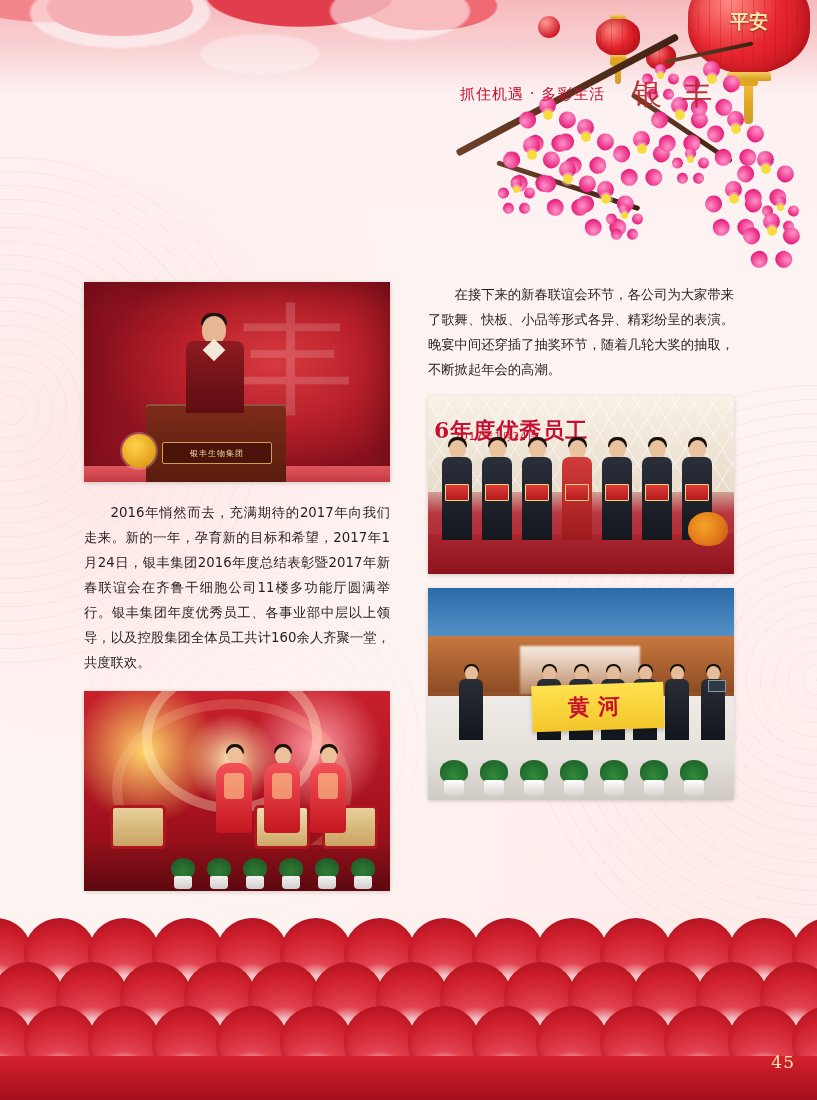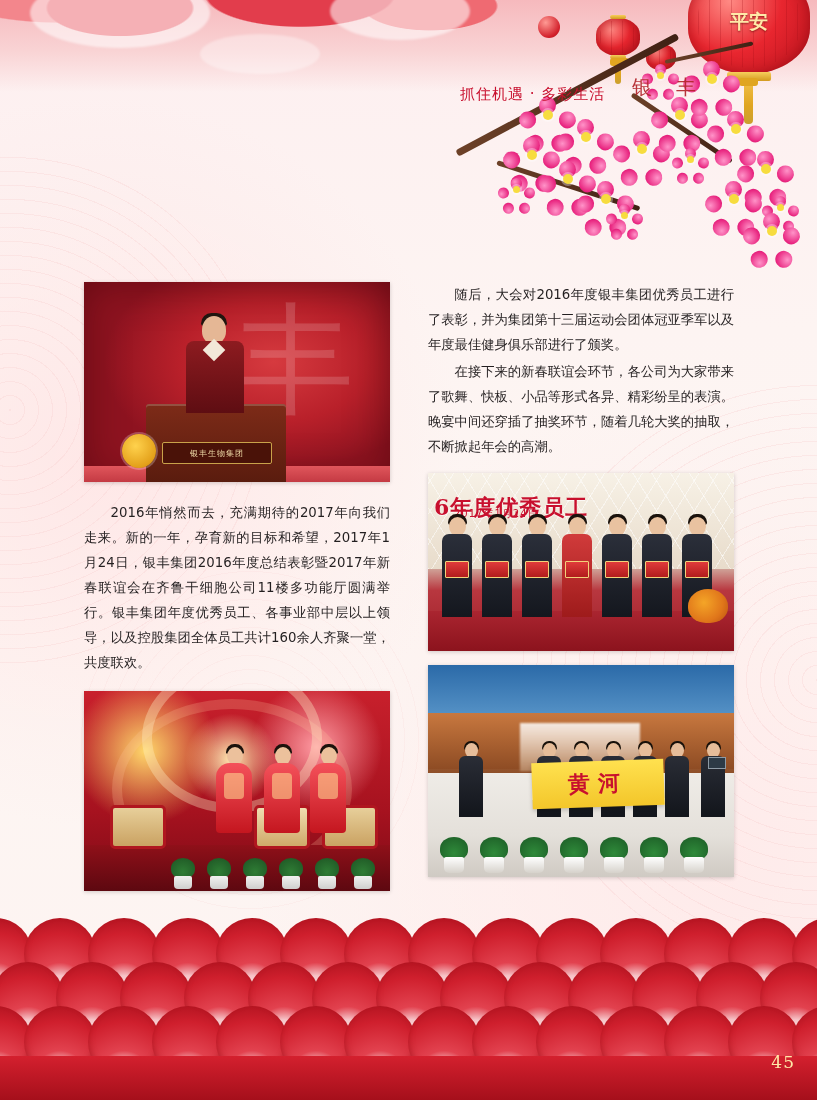--- a/index.html
+++ b/index.html
@@ -131,23 +131,23 @@
     left: 460px; top: 85px;
     font-size: 15px;
     color: #c8102e;
     letter-spacing: 1px;
     font-family: "DejaVu Sans", sans-serif;
     white-space: nowrap;
   }
   .brandmark {
     position: absolute;
     left: 632px; top: 74px;
-    font-size: 20px;
+    font-size: 30px;
     color: #b3252b;
-    font-family: Liberation Mono, monospace;
+    font-family: Liberation Sans, sans-serif;
     letter-spacing: 6px;
     opacity: .92;
     white-space: nowrap;
   }
 
   
   .content { position: absolute; left: 84px; top: 282px; width: 650px; }
   .col { position: absolute; width: 306px; }
   .col.left { left: 0; }
   .col.right { left: 344px; }
@@ -578,21 +578,20 @@
           </div>
         <div class="plant" style="left:266px;">
             <div class="leaf"></div>
             <div class="pot"></div>
           </div>
       </div>
     </div>
 
     <div class="col right">
 
-      <p class="body">随后，大会对2016年度银丰集团优秀员工进行了表彰，并为集团第十三届运动会团体冠亚季军以及年度最佳健身俱乐部进行了颁奖。</p>
       <p class="body">在接下来的新春联谊会环节，各公司为大家带来了歌舞、快板、小品等形式各异、精彩纷呈的表演。晚宴中间还穿插了抽奖环节，随着几轮大奖的抽取，不断掀起年会的高潮。</p>
 
       <div style="height:12px"></div>
 
       <div class="photo ph3 shadow">
         <div class="net"></div>
         <div class="bigtitle">6年度优秀员工</div>
         <div class="datestamp">2017年1月24日</div>
         <div class="carpet"></div>
         <div class="ppl">

